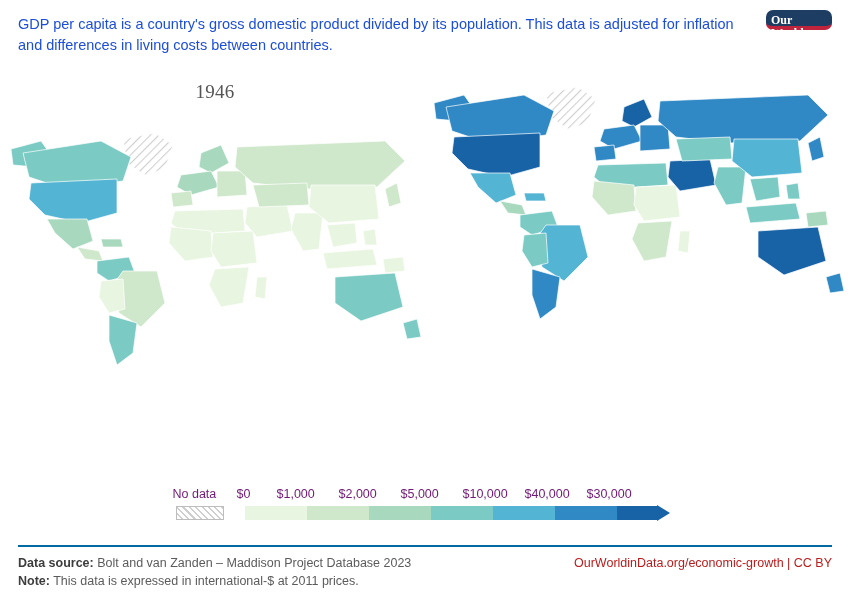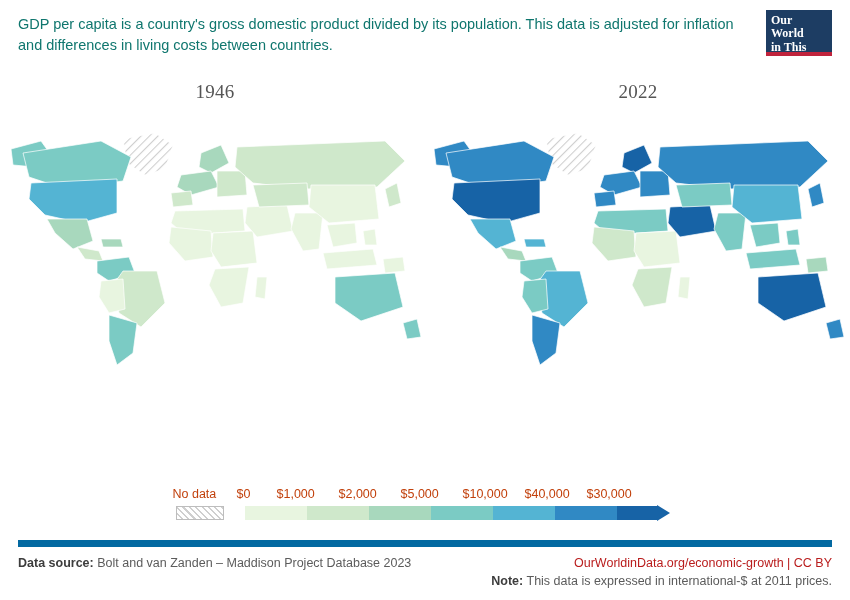--- a/index.html
+++ b/index.html
@@ -23,42 +23,43 @@
     font-family: "Liberation Serif", serif;
     font-size: 25px;
     font-weight: 400;
     color: #1d1d1d;
     letter-spacing: .1px;
     margin: 0 0 7px 0;
     line-height: 1.15;
   }
   .subtitle {
     font-size: 14.5px;
-    color: #0f766e;
+    color: #1d4ed8;
     line-height: 1.42;
     max-width: 740px;
     margin: 0;
     font-weight: 300;
   }
 
   
   .owid-logo {
     position: absolute;
     top: 10px;
     right: 18px;
     width: 66px;
-    height: 46px;
+    height: 20px;
     background: #1d3d63;
     color: #ffffff;
     font-family: "Liberation Serif", serif;
     font-weight: 700;
     font-size: 12px;
     line-height: 1.12;
     padding: 4px 5px 0 5px;
     border-bottom: 4px solid #c0233c;
+    border-radius: 7px;
   }
 
   
   .maps {
     position: relative;
     margin-top: 26px;
     height: 300px;
   }
   .map-panel {
     position: absolute;
@@ -84,21 +85,21 @@
     left: 0; right: 0;
     top: 487px;
     display: flex;
     justify-content: center;
   }
   .legend-inner { width: 505px; }
   .legend-labels {
     position: relative;
     height: 16px;
     font-size: 12.5px;
-    color: #c2410c;
+    color: #701a75;
   }
   .legend-labels span { position: absolute; top: 0; white-space: nowrap; }
   .legend-nodata-label { left: 0; }
   .legend-bars {
     position: relative;
     height: 15px;
     margin-top: 3px;
   }
   .nodata-swatch {
     position: absolute;
@@ -120,28 +121,28 @@
     border-top: 8px solid transparent;
     border-bottom: 8px solid transparent;
     border-left: 13px solid #1763a6;
   }
 
   
   .footer {
     position: absolute;
     left: 18px; right: 18px;
     bottom: 12px;
-    border-top: 7px solid #0369a1;
+    border-top: 2px solid #0369a1;
     padding-top: 9px;
     font-size: 12.5px;
     color: #5b5b5b;
   }
   .footer-row { display: flex; justify-content: space-between; align-items: baseline; }
   .footer b { color: #3d3d3d; font-weight: 700; }
-  .footer-note { margin-top: 4px; text-align: right; }
+  .footer-note { margin-top: 4px; }
   .footer-right { color: #5b5b5b; }
   .footer-right .link { color: #b91c1c; text-decoration: none; }
 </style>
 </head>
 <body>
 
 <div class="header">
   <p class="subtitle">GDP per capita is a country's gross domestic product divided by its population. This data is adjusted for inflation and differences in living costs between countries.</p>
   <div class="owid-logo">
     <div>Our World</div>
@@ -226,21 +227,20 @@
         <path d="M378 132 L398 130 L400 144 L380 146 Z" fill="#e8f5e0"></path>
 
         <path d="M330 150 L390 146 L398 180 L356 194 L330 176 Z" fill="#7bcbc4"></path>
 
         <path d="M398 196 L412 192 L416 210 L402 212 Z" fill="#7bcbc4"></path>
       </g>
     </svg>
   </div>
 
   <div class="map-panel right">
-    <div class="map-year">2022</div>
     <svg class="map-svg" viewBox="0 0 420 250">
       <g stroke="#ffffff" stroke-width="0.7">
         <path d="M118 12 L150 6 L168 18 L160 42 L140 48 L122 36 Z" fill="url(#hatch)"></path>
         <path d="M6 22 L36 14 L46 28 L30 40 L8 38 Z" fill="#3089c4"></path>
         <path d="M18 26 L96 14 L126 30 L118 54 L60 62 L24 50 Z" fill="#3089c4"></path>
         <path d="M26 56 L112 52 L112 86 L76 96 L40 88 L24 72 Z" fill="#1763a6"></path>
         <path d="M42 92 L82 92 L88 114 L68 122 L50 106 Z" fill="#54b4d3"></path>
         <path d="M72 120 L94 124 L98 134 L80 132 Z" fill="#a8d8bd"></path>
         <path d="M96 112 L116 112 L118 120 L98 120 Z" fill="#54b4d3"></path>
         <path d="M92 134 L124 130 L130 146 L104 154 L92 146 Z" fill="#7bcbc4"></path>

